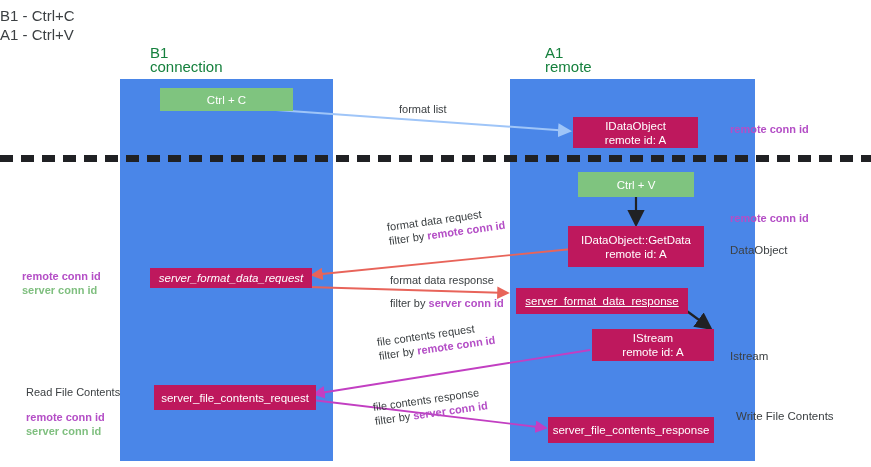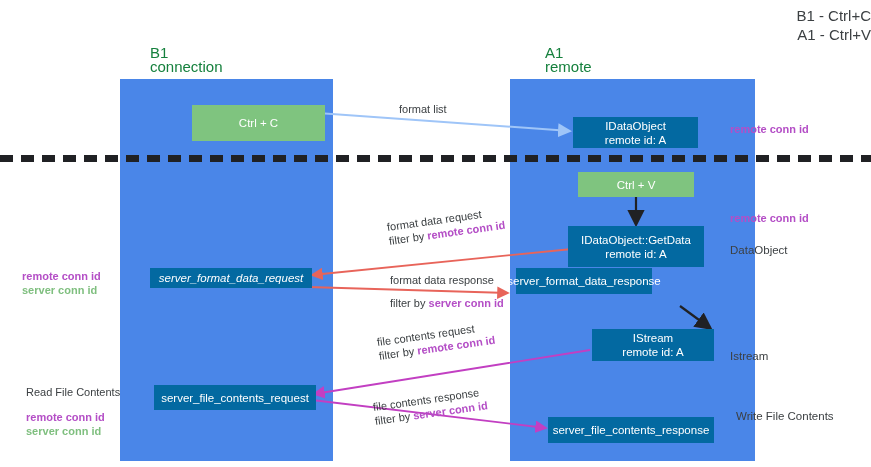--- a/index.html
+++ b/index.html
@@ -16,21 +16,21 @@
     height: 467px;
     background: #ffffff;
     overflow: hidden;
   }
   .abs { position: absolute; }
 
   
   #title {
     left: 0; top: 6px;
     width: 871px;
-    text-align: right;
+    text-align: left;
     font-size: 15px;
     color: #3c4043;
     line-height: 19px;
   }
 
   
   .col-header {
     font-size: 15px;
     color: #15803d;
     line-height: 14px;
@@ -52,21 +52,21 @@
     flex-direction: column;
     align-items: center;
     justify-content: center;
     color: #ffffff;
     font-size: 11.5px;
     line-height: 14px;
     text-align: center;
     padding: 2px 4px;
   }
   .box-green { background: #7fc47f; }
-  .box-orange { background: #0369a1; }
+  .box-orange { background: #be185d; }
 
   
   #separator {
     left: 0; top: 155px;
     width: 871px;
     height: 7px;
     background-image: repeating-linear-gradient(
       to right,
       #202124 0px, #202124 13px,
       rgba(0,0,0,0) 13px, rgba(0,0,0,0) 21px
@@ -157,21 +157,21 @@
 
     <line x1="680" y1="306" x2="710" y2="328" stroke="#202124" stroke-width="2.2" marker-end="url(#ah-blk)"></line>
 
     <line x1="590" y1="350" x2="314" y2="394" stroke="#c23fc2" stroke-width="1.8" marker-end="url(#ah-mag)"></line>
 
     <line x1="312" y1="400" x2="546" y2="428" stroke="#c23fc2" stroke-width="1.8" marker-end="url(#ah-mag)"></line>
   </svg>
 
   <div id="separator" class="abs"></div>
 
-  <div class="abs box box-green" style="left:160px; top:105px; width:133px; height:36px;margin-left:32px;">
+  <div class="abs box box-green" style="left:160px; top:88px; width:133px; height:23px;">
     <div>Ctrl + C</div>
   </div>
 
   <div class="abs box box-orange" style="left:573px; top:117px; width:125px; height:31px;">
     <div>IDataObject</div>
     <div>remote id: A</div>
   </div>
 
   <div class="abs box box-green" style="left:578px; top:172px; width:116px; height:25px;">
     <div>Ctrl + V</div>
@@ -179,21 +179,21 @@
 
   <div class="abs box box-orange" style="left:568px; top:226px; width:136px; height:41px;">
     <div>IDataObject::GetData</div>
     <div>remote id: A</div>
   </div>
 
   <div class="abs box box-orange" style="left:150px; top:268px; width:162px; height:20px;font-style:italic;">
     <div>server_format_data_request</div>
   </div>
 
-  <div class="abs box box-orange" style="left:516px; top:268px; width:136px; height:26px;">
+  <div class="abs box box-orange" style="left:516px; top:288px; width:172px; height:26px;text-decoration:underline;">
     <div>server_format_data_response</div>
   </div>
 
   <div class="abs box box-orange" style="left:592px; top:329px; width:122px; height:32px;">
     <div>IStream</div>
     <div>remote id: A</div>
   </div>
 
   <div class="abs box box-orange" style="left:154px; top:385px; width:162px; height:25px;">
     <div>server_file_contents_request</div>

